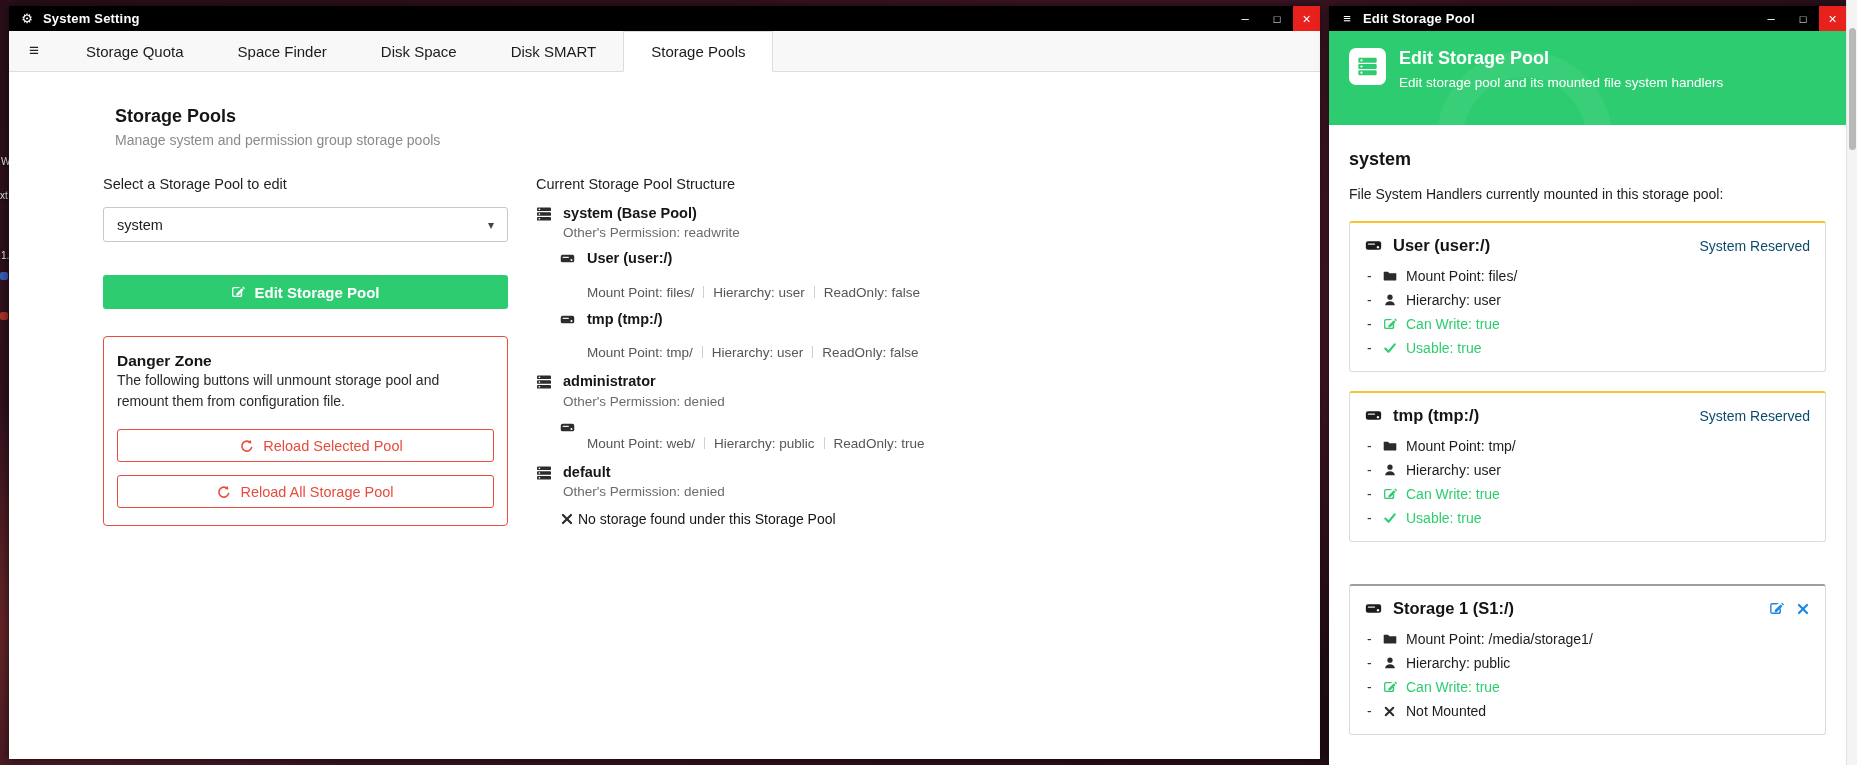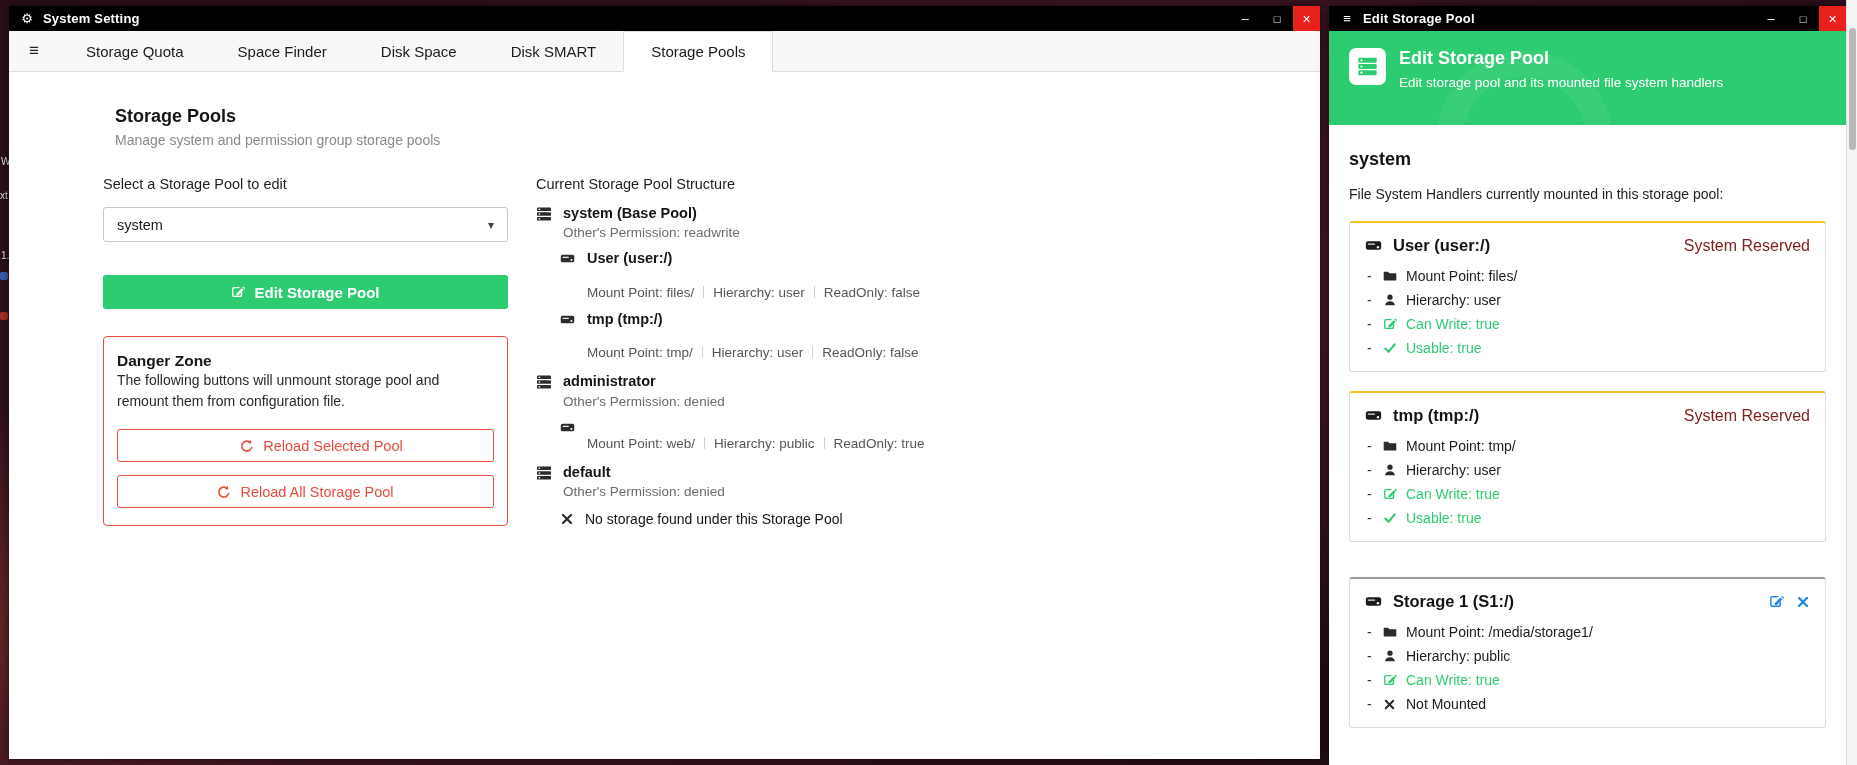--- a/index.html
+++ b/index.html
@@ -65,39 +65,39 @@
   
   .structure-label { font-size:14.5px; color:#1f1f1f; margin-bottom:12px; }
   .pool-item { margin-top:13px; }
   .pool-head, .storage { display:flex; gap:10px; }
   .tree-ico { width:17px; flex:none; padding-top:1px; color:#2c2c2c; }
   .pool-name, .st-name { font-size:14.5px; font-weight:700; color:#161616; line-height:1.2; }
   .pool-perm { font-size:13.5px; color:#6b6b6b; margin-top:3px; }
   .storages { margin:10px 0 2px 24px; display:flex; flex-direction:column; gap:11px; }
   .st-detail { font-size:13.5px; color:#565656; margin-top:17px; }
   .sep { display:inline-block; width:1px; height:12px; background:#cfcfcf; margin:0 9px; vertical-align:-1px; }
-  .empty-row { display:flex; gap:10px; align-items:center; margin:12px 0 0 24px; font-size:14px; color:#161616; }
+  .empty-row { display:flex; gap:3px; align-items:center; margin:12px 0 0 24px; font-size:14px; color:#161616; }
   .empty-row .tree-ico { padding-top:0; width:15px; }
 
   
   .banner { height:94px; background:#2ecc71; position:relative; overflow:hidden; padding:17px 20px; display:flex; gap:13px; flex:none; }
   .banner-watermark { position:absolute; width:175px; height:175px; border:26px solid rgba(255,255,255,.055); border-radius:50%; left:108px; top:20px; }
   .banner-icon { width:37px; height:37px; background:#fff; border-radius:7px; display:flex; align-items:center; justify-content:center; color:#2ecc71; flex:none; position:relative; }
   .banner-title { font-size:18px; font-weight:700; color:#fff; position:relative; }
   .banner-sub { font-size:13.5px; color:#fff; margin-top:6px; position:relative; }
   .ew-body { padding:0 20px; flex:1; overflow:hidden; }
   .ew-pool-name { font-size:18px; font-weight:700; color:#141414; margin-top:24px; }
   .ew-desc { font-size:14px; color:#1e1e1e; margin-top:16px; }
   .cards { margin-top:19px; display:flex; flex-direction:column; gap:19px; }
   .card { border:1px solid #dcdcdc; border-top:2px solid #f4c430; border-radius:3px; background:#fff; padding:13px 15px 15px; }
-  .card.gray-top { border-top-color:#98a0a6; margin-top:16px; }
+  .card.gray-top { border-top-color:#98a0a6; margin-top:23px; }
   .card-head { display:flex; align-items:center; gap:10px; }
   .card-head .tree-ico { width:18px; padding-top:0; color:#1b1b1b; }
   .card-name { font-size:16.5px; font-weight:700; color:#141414; }
-  .card-badge { margin-left:auto; font-size:16px; color:#7f1d1d; }
+  .card-badge { margin-left:auto; font-size:14px; color:#0c4a6e; }
   .card-actions { margin-left:auto; display:flex; gap:12px; color:#1e88e5; align-items:center; }
   .card-rows { margin-top:13px; display:flex; flex-direction:column; gap:8px; }
   .crow { display:flex; align-items:center; font-size:14px; color:#1c1c1c; }
   .crow::before { content:"-"; width:16px; color:#333; flex:none; margin-left:2px; }
   .ci { width:23px; display:flex; color:#2b2b2b; flex:none; }
   .crow.green, .crow.green .ci { color:#2ecc71; }
 
   
   .scroll-strip { position:absolute; left:1846px; top:0; width:11px; height:765px; background:#f4f4f4; border-left:1px solid #e2e2e2; }
   .scroll-thumb { position:absolute; left:2px; top:28px; width:7px; height:122px; background:#b9b9b9; border-radius:4px; }

